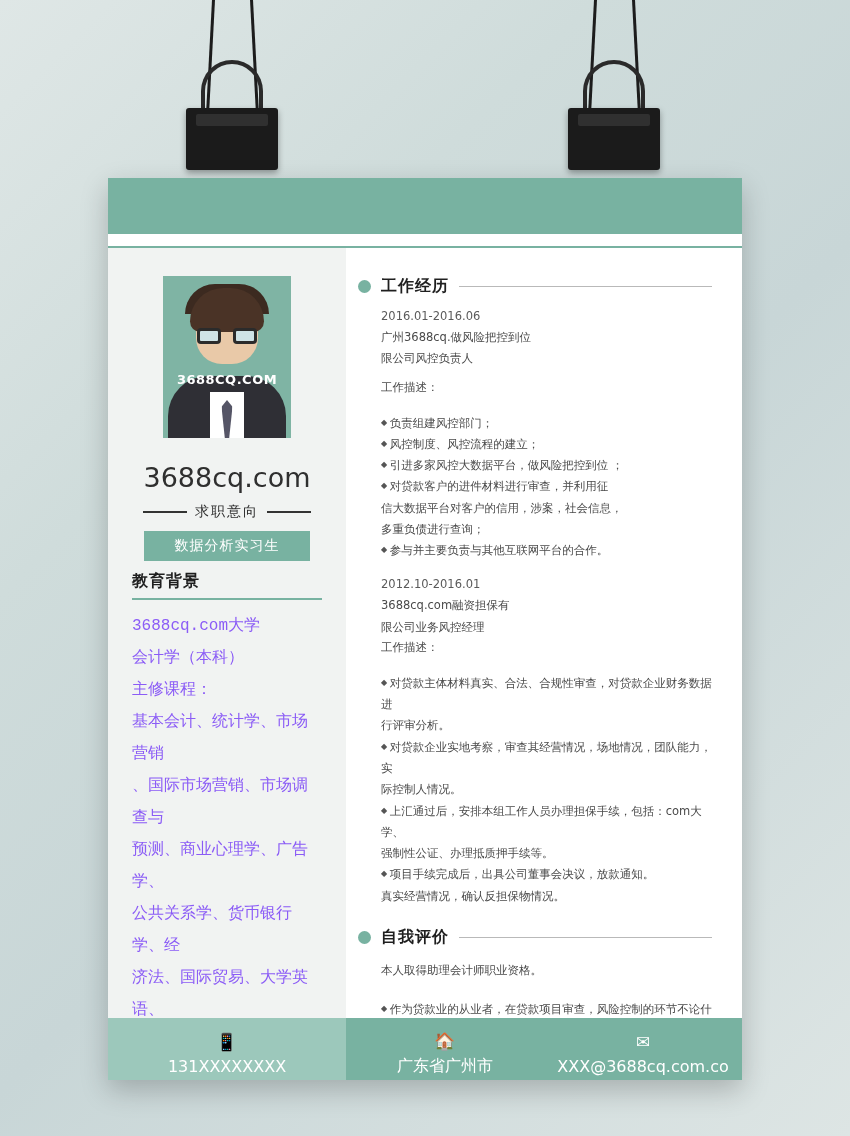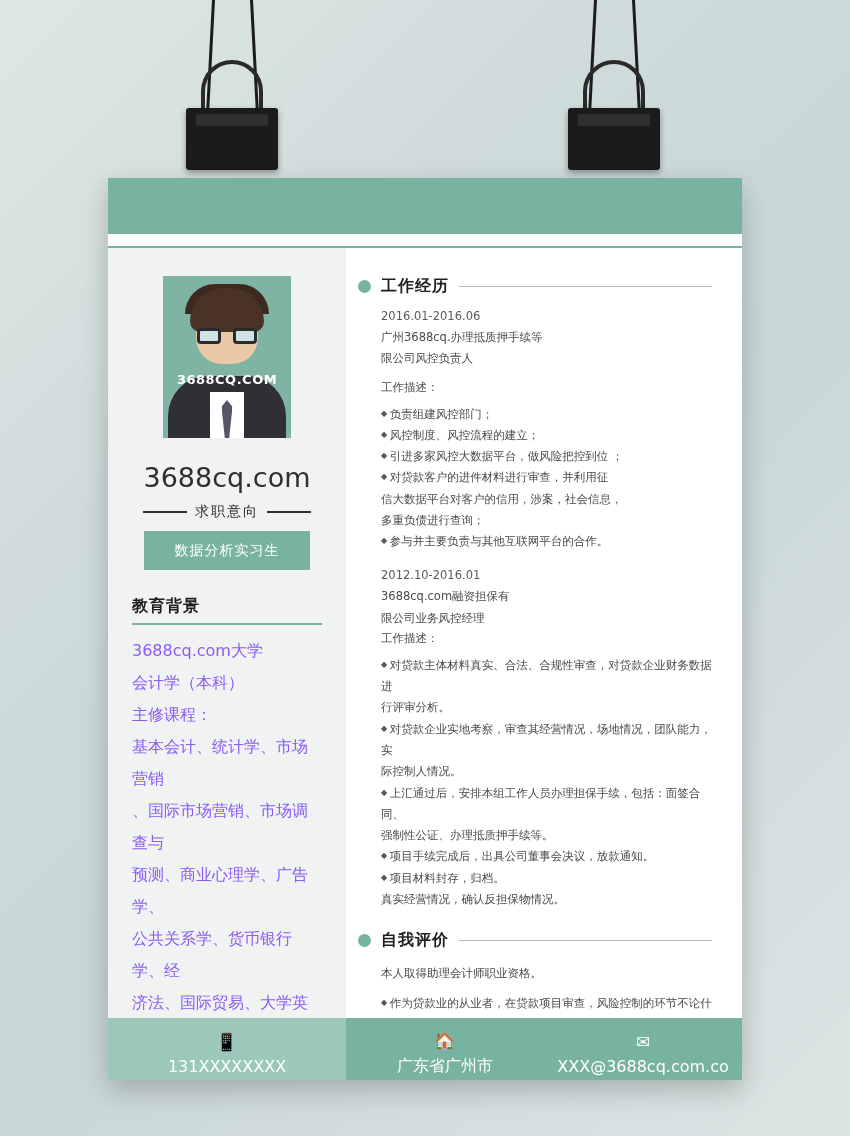--- a/index.html
+++ b/index.html
@@ -83,42 +83,42 @@
   }
 
   .name {
     margin-top: 20px; font-size: 27px; color: #2f2f2f; text-align: center;
     line-height: 1.45; word-break: break-all; font-family:"DejaVu Sans", sans-serif;
   }
   .intent-rule { display:flex; align-items:center; justify-content:center; gap:8px; margin-top:6px; }
   .intent-rule .ln { width: 44px; height: 2px; background: #333; }
   .intent-rule .tx { font-size: 14px; color: #2f2f2f; letter-spacing: 2px; }
   .intent-badge {
-    margin: 10px auto 0 auto; width: 166px; height: 39px; background: #78b2a1;
+    margin: 10px auto 0 auto; width: 166px; height: 30px; background: #78b2a1;
     color: #ffffff; font-size: 14px; display: flex; align-items: center; justify-content: center;
     letter-spacing: 1px;
   }
 
-  .lsec { margin-top: 26px; }
+  .lsec { margin-top: 10px; font-family: Liberation Mono, monospace; }
   .lsec-title { font-size: 16px; font-weight: bold; color: #1f1f1f; letter-spacing: 1px; }
   .lsec-rule { height: 2px; background: #78b2a1; margin: 6px 0 10px 0; width: 100%; }
   .lsec-body { font-size: 16px; color: #8b5cf6; line-height: 2.0; }
   .lsec-body div { white-space: pre-wrap; }
 
   
   .col-right { flex: 1; padding: 28px 30px 0 12px; background:#ffffff; }
   .rsec-head { display: flex; align-items: center; gap: 10px; }
   .rsec-head .dot { width: 13px; height: 13px; border-radius: 50%; background: #78b2a1; }
   .rsec-head .t { font-size: 16px; font-weight: bold; color: #1f1f1f; letter-spacing: 1px; }
   .rsec-head .ln { flex: 1; height: 1px; background: #b9b9b9; }
   .rsec-body { padding-left: 23px; margin-top: 12px; }
   .date { font-size: 11.5px; color: #5a5a5a; margin-bottom: 4px; }
   .org { font-size: 11.5px; color: #4a4a4a; line-height: 1.85; }
   .blk-label { font-size: 11.5px; color: #4a4a4a; margin-top: 10px; }
-  .bullets { margin-top: 9px; }
+  .bullets { margin-top: 18px; }
   .bullets p {
     font-size: 11.5px; color: #4a4a4a; line-height: 1.85; text-indent: 0;
   }
   .bullets p::before { content: "◆ "; font-size: 8px; color:#555; vertical-align: middle; }
   .bullets p.cont::before { content: ""; }
   .gap { height: 16px; }
   .rsec2 { margin-top: 20px; }
   .plain { font-size: 11.5px; color: #4a4a4a; line-height: 1.85; }
 
   
@@ -203,21 +203,21 @@
       <div class="rsec-head">
         <span class="dot"></span>
         <span class="t">工作经历</span>
         <span class="ln"></span>
       </div>
 
       <div class="rsec-body">
 
         <div>
           <div class="date">2016.01-2016.06</div>
-          <div class="org" style="white-space:pre-wrap">广州3688cq.办理抵质押手续等
+          <div class="org" style="white-space:pre-wrap">广州3688cq.做风险把控到位
 限公司风控负责人</div>
           <div class="blk-label">工作描述：</div>
           <div class="bullets">
             <p>负责组建风控部门；</p>
             <p>风控制度、风控流程的建立；</p>
             <p>引进多家风控大数据平台，做风险把控到位 ；</p>
             <p>对贷款客户的进件材料进行审查，并利用征</p>
             <p class="cont">信大数据平台对客户的信用，涉案，社会信息，</p>
             <p class="cont">多重负债进行查询；</p>
             <p>参与并主要负责与其他互联网平台的合作。</p>
@@ -229,24 +229,23 @@
         <div>
           <div class="date">2012.10-2016.01</div>
           <div class="org" style="white-space:pre-wrap">3688cq.com融资担保有
 限公司业务风控经理</div>
           <div class="blk-label" style="margin-top:2px">工作描述：</div>
           <div class="bullets">
             <p>对贷款主体材料真实、合法、合规性审查，对贷款企业财务数据进</p>
             <p class="cont">行评审分析。</p>
             <p>对贷款企业实地考察，审查其经营情况，场地情况，团队能力，实</p>
             <p class="cont">际控制人情况。</p>
-            <p>上汇通过后，安排本组工作人员办理担保手续，包括：面签合同、</p>
+            <p>上汇通过后，安排本组工作人员办理担保手续，包括：com大学、</p>
             <p class="cont">强制性公证、办理抵质押手续等。</p>
             <p>项目手续完成后，出具公司董事会决议，放款通知。</p>
-            <p>项目材料封存，归档。</p>
             <p class="cont">真实经营情况，确认反担保物情况。</p>
           </div>
         </div>
       </div>
 
       <div class="rsec-head rsec2">
         <span class="dot"></span>
         <span class="t">自我评价</span>
         <span class="ln"></span>
       </div>

